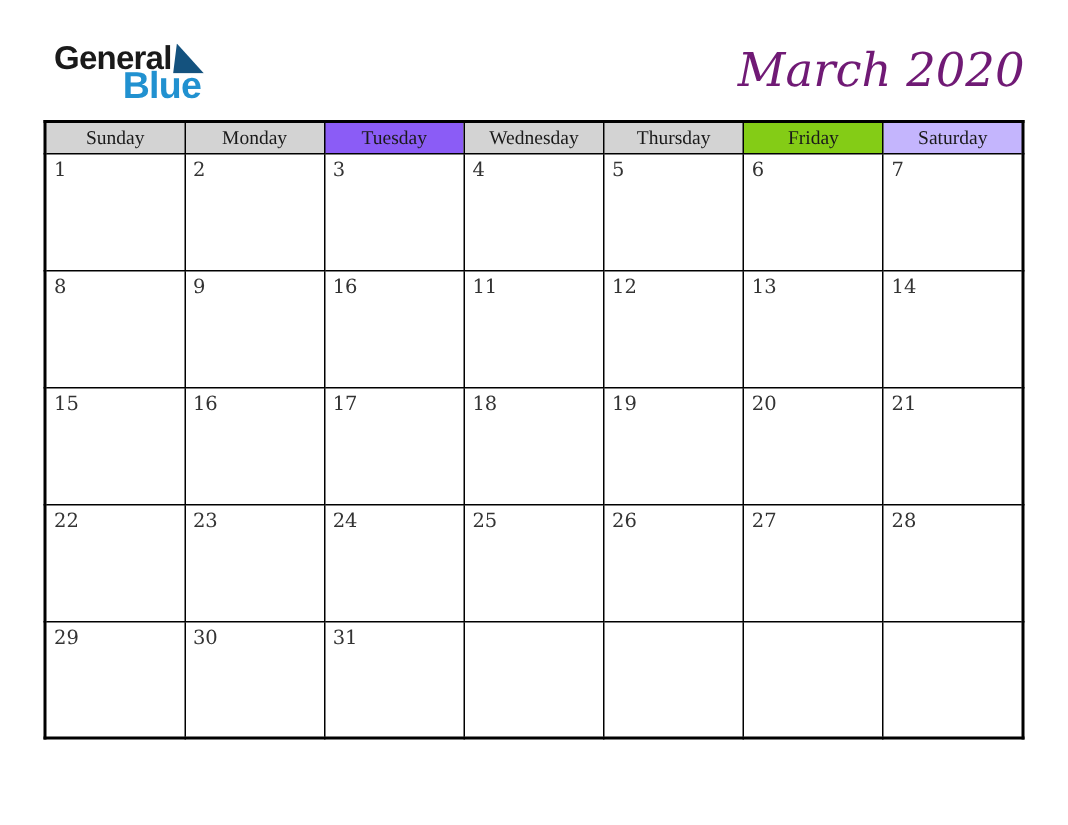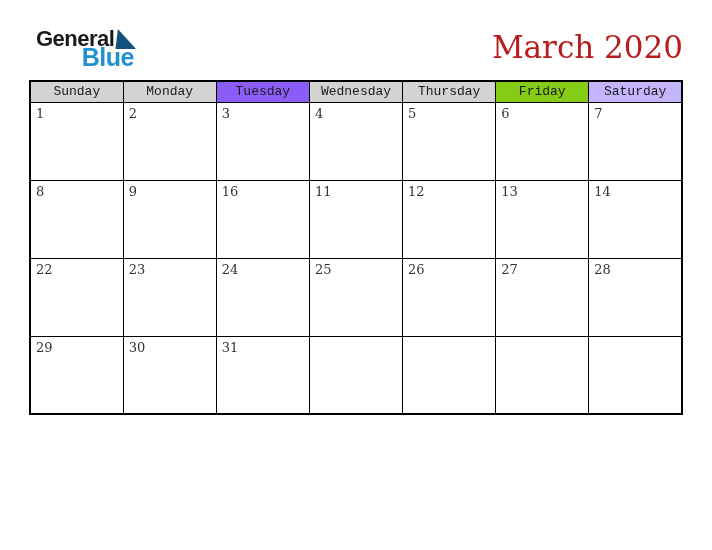--- a/index.html
+++ b/index.html
@@ -75,21 +75,21 @@
     width: 654px;
     border-collapse: collapse;
     table-layout: fixed;
     border: 2px solid #000000;
     background: #ffffff;
   }
   table.calendar th {
     background: #d3d3d3;
     border: 1px solid #000000;
     height: 21px;
-    font-family: Liberation Mono, monospace;
+    font-family: Liberation Serif, serif;
     font-size: 13px;
     font-weight: normal;
     color: #1a1a1a;
     text-align: center;
     vertical-align: middle;
   }
   table.calendar td {
     border: 1px solid #000000;
     height: 78px;
     vertical-align: top;
@@ -107,21 +107,21 @@
 <div class="page">
 
   <div class="logo">
     <div class="logo-row">
       <span class="logo-general" style="color: rgb(26, 26, 26);">General</span>
       <span class="logo-flag" style="background: rgb(20, 82, 126);"></span>
     </div>
     <div class="logo-blue" style="color: rgb(33, 145, 208);">Blue</div>
   </div>
 
-  <h1 class="month-title" style="color: #b91c1c;">March 2020</h1>
+  <h1 class="month-title" style="color: #701a75; font-style: italic;">March 2020</h1>
 
   <table class="calendar">
     <thead>
       <tr id="weekday-row">
           <th style="background: rgb(211, 211, 211);">Sunday</th>
           <th style="background: rgb(211, 211, 211);">Monday</th>
           <th style="background: #8b5cf6;">Tuesday</th>
           <th style="background: rgb(211, 211, 211);">Wednesday</th>
           <th style="background: rgb(211, 211, 211);">Thursday</th>
           <th style="background: #84cc16;">Friday</th>
@@ -141,20 +141,29 @@
         <tr>
           <td>8</td>
           <td>9</td>
           <td>16</td>
           <td>11</td>
           <td>12</td>
           <td>13</td>
           <td>14</td>
         </tr>
         <tr>
+          <td>15</td>
+          <td>16</td>
+          <td>17</td>
+          <td>18</td>
+          <td>19</td>
+          <td>20</td>
+          <td>21</td>
+        </tr>
+        <tr>
           <td>22</td>
           <td>23</td>
           <td>24</td>
           <td>25</td>
           <td>26</td>
           <td>27</td>
           <td>28</td>
         </tr>
         <tr>
           <td>29</td>

